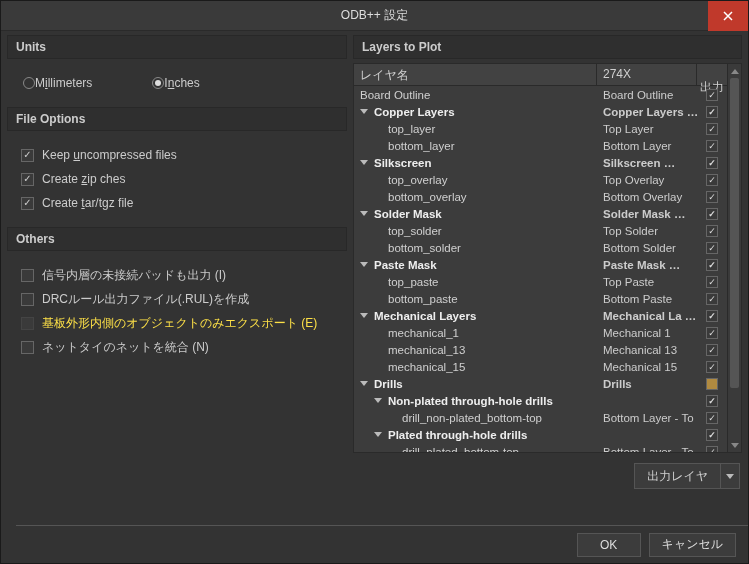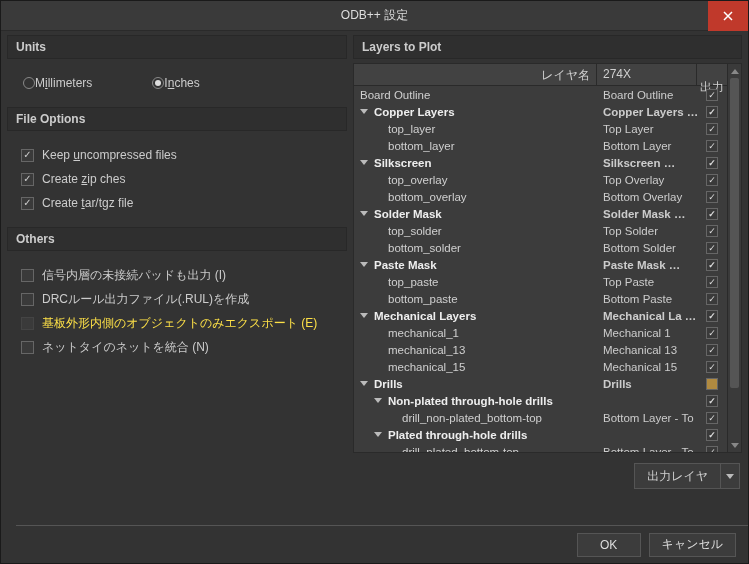--- a/index.html
+++ b/index.html
@@ -97,21 +97,21 @@
     height: 390px;
     display: flex;
   }
   .table-inner { flex:1; display:flex; flex-direction:column; }
   .table-head {
     height: 22px;
     background: #424242;
     display: flex;
     border-bottom: 1px solid #2a2a2a;
   }
-  .col1 { flex: 1; padding: 3px 6px; border-right: 1px solid #2a2a2a; text-align: right; }
+  .col1 { flex: 1; padding: 3px 6px; border-right: 1px solid #2a2a2a; }
   .col2 { width: 100px; padding: 3px 6px; border-right: 1px solid #2a2a2a; overflow:hidden; white-space:nowrap;}
   .col3 { width: 30px; padding: 3px 2px; text-align:center;margin-top:12px; }
   .table-body {
     flex: 1;
     overflow: hidden;
   }
   .row {
     display: flex;
     height: 17px;
     align-items: center;

